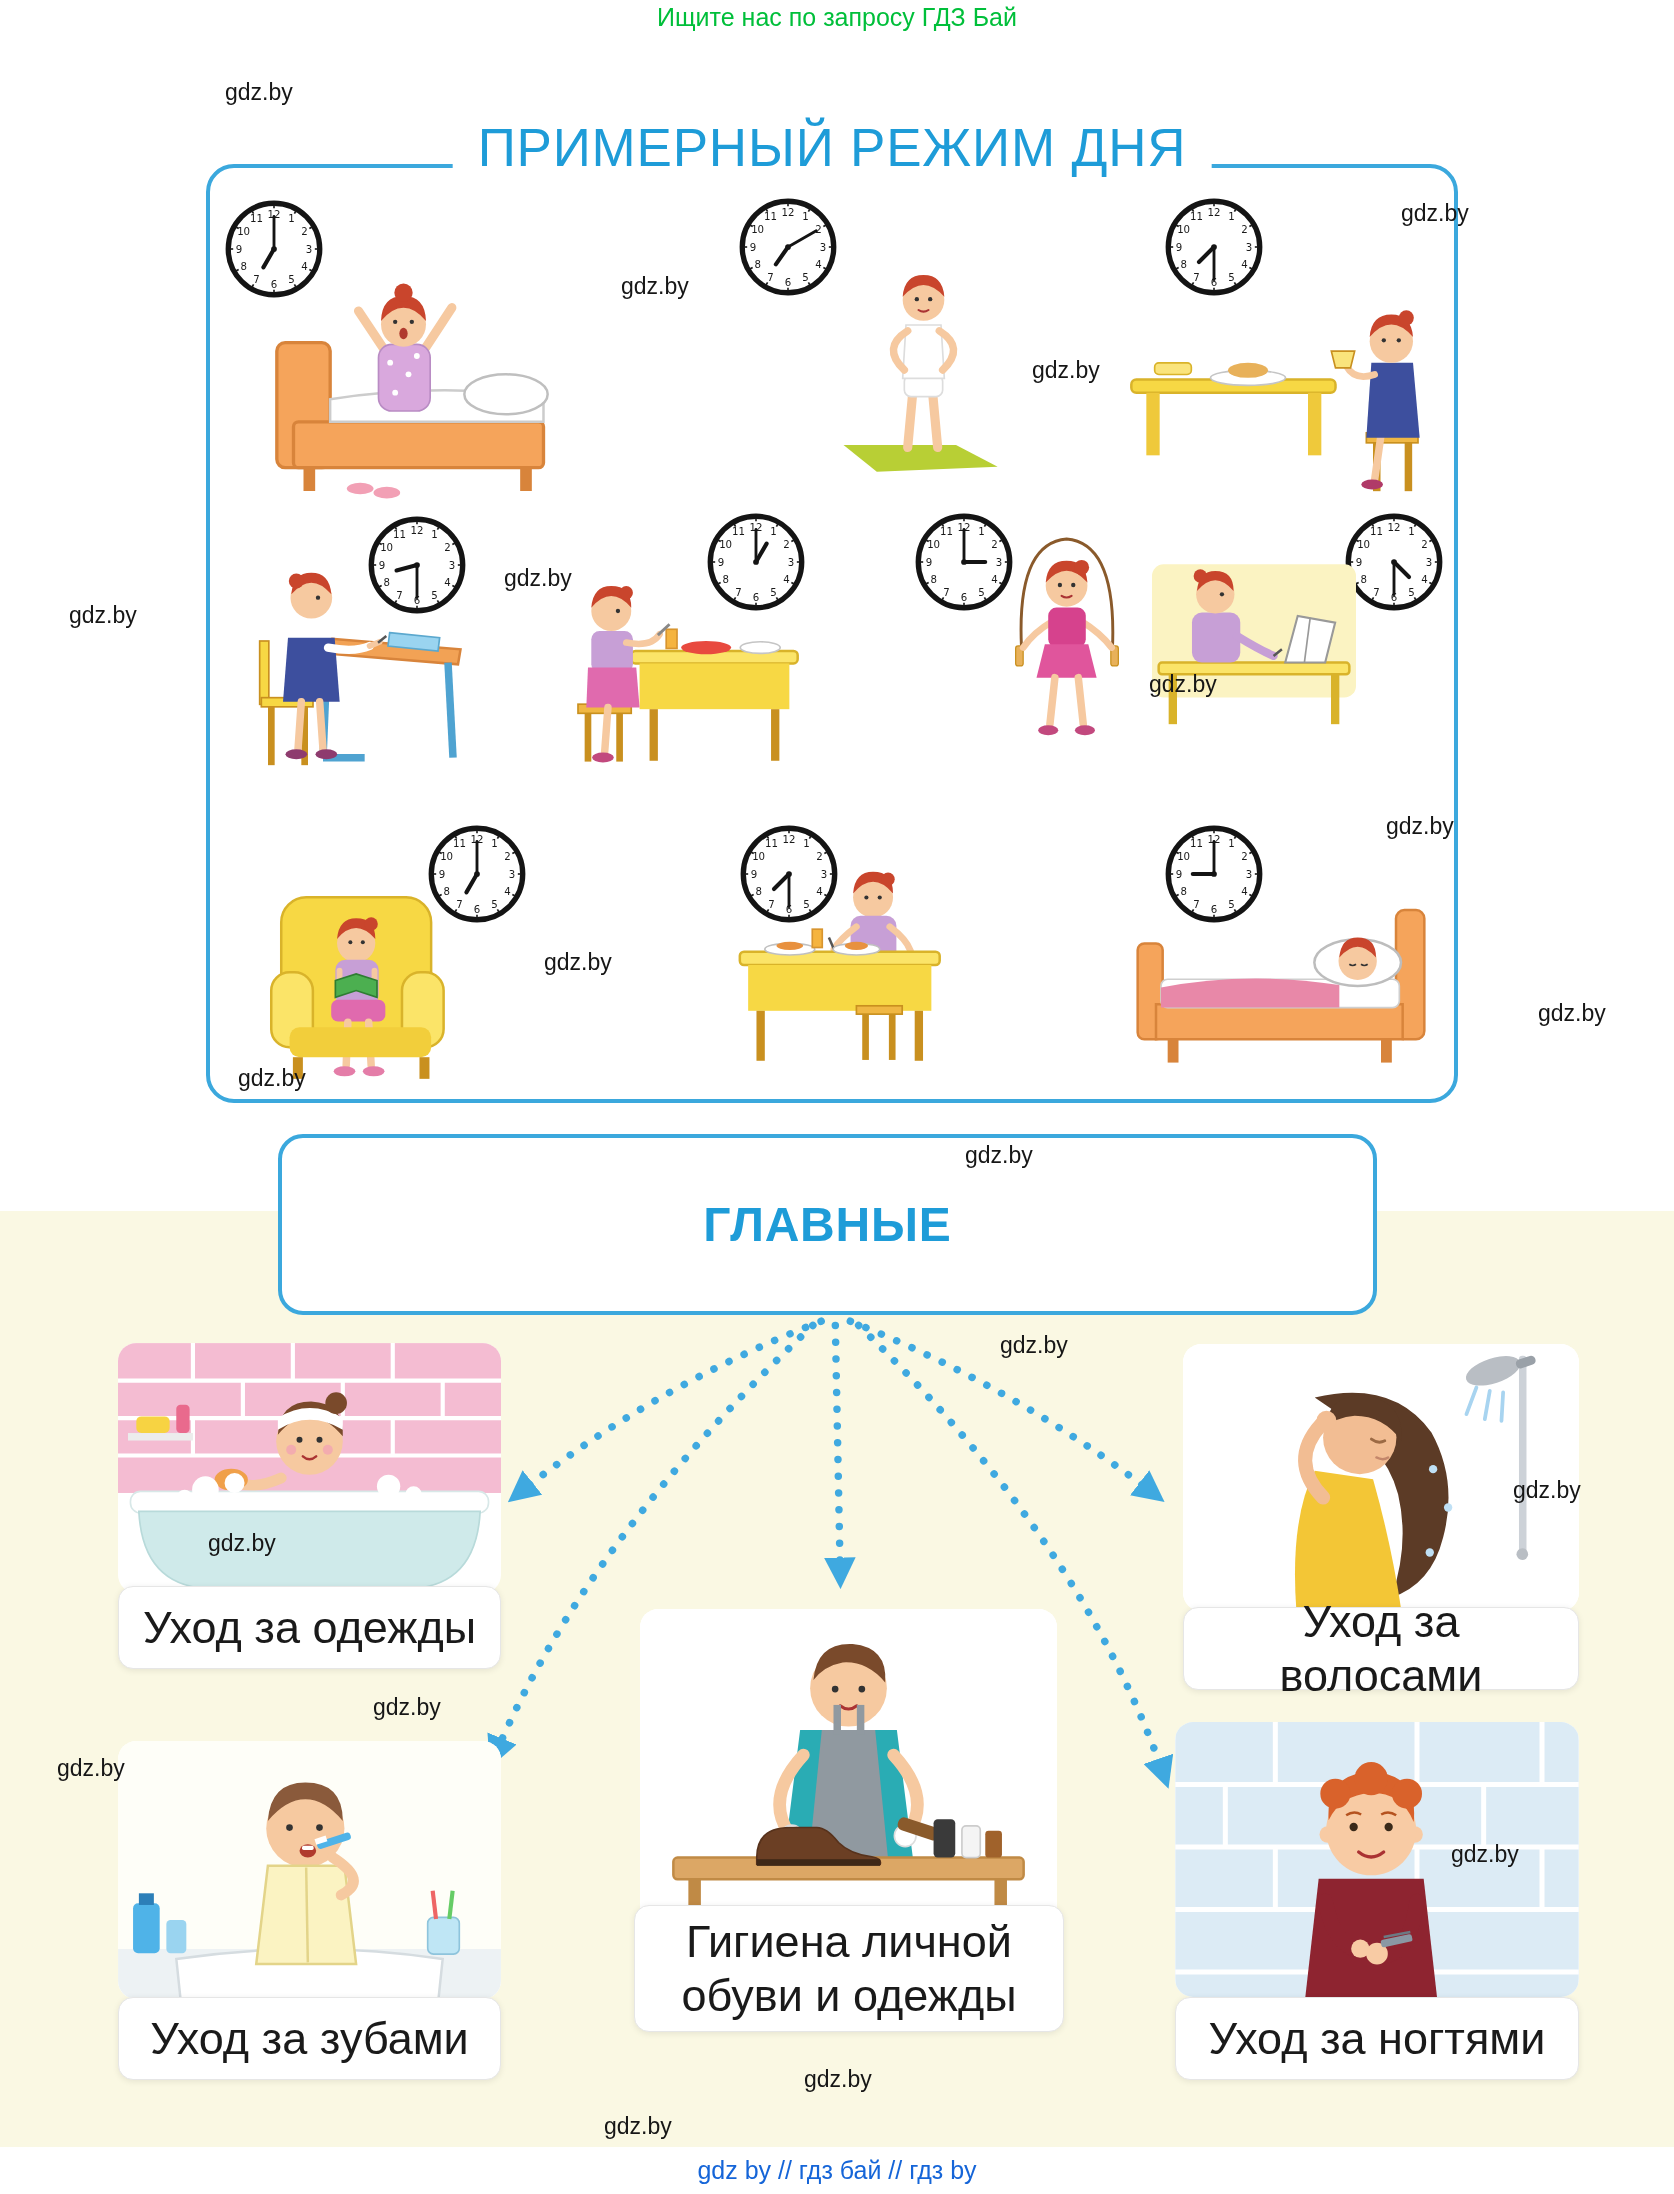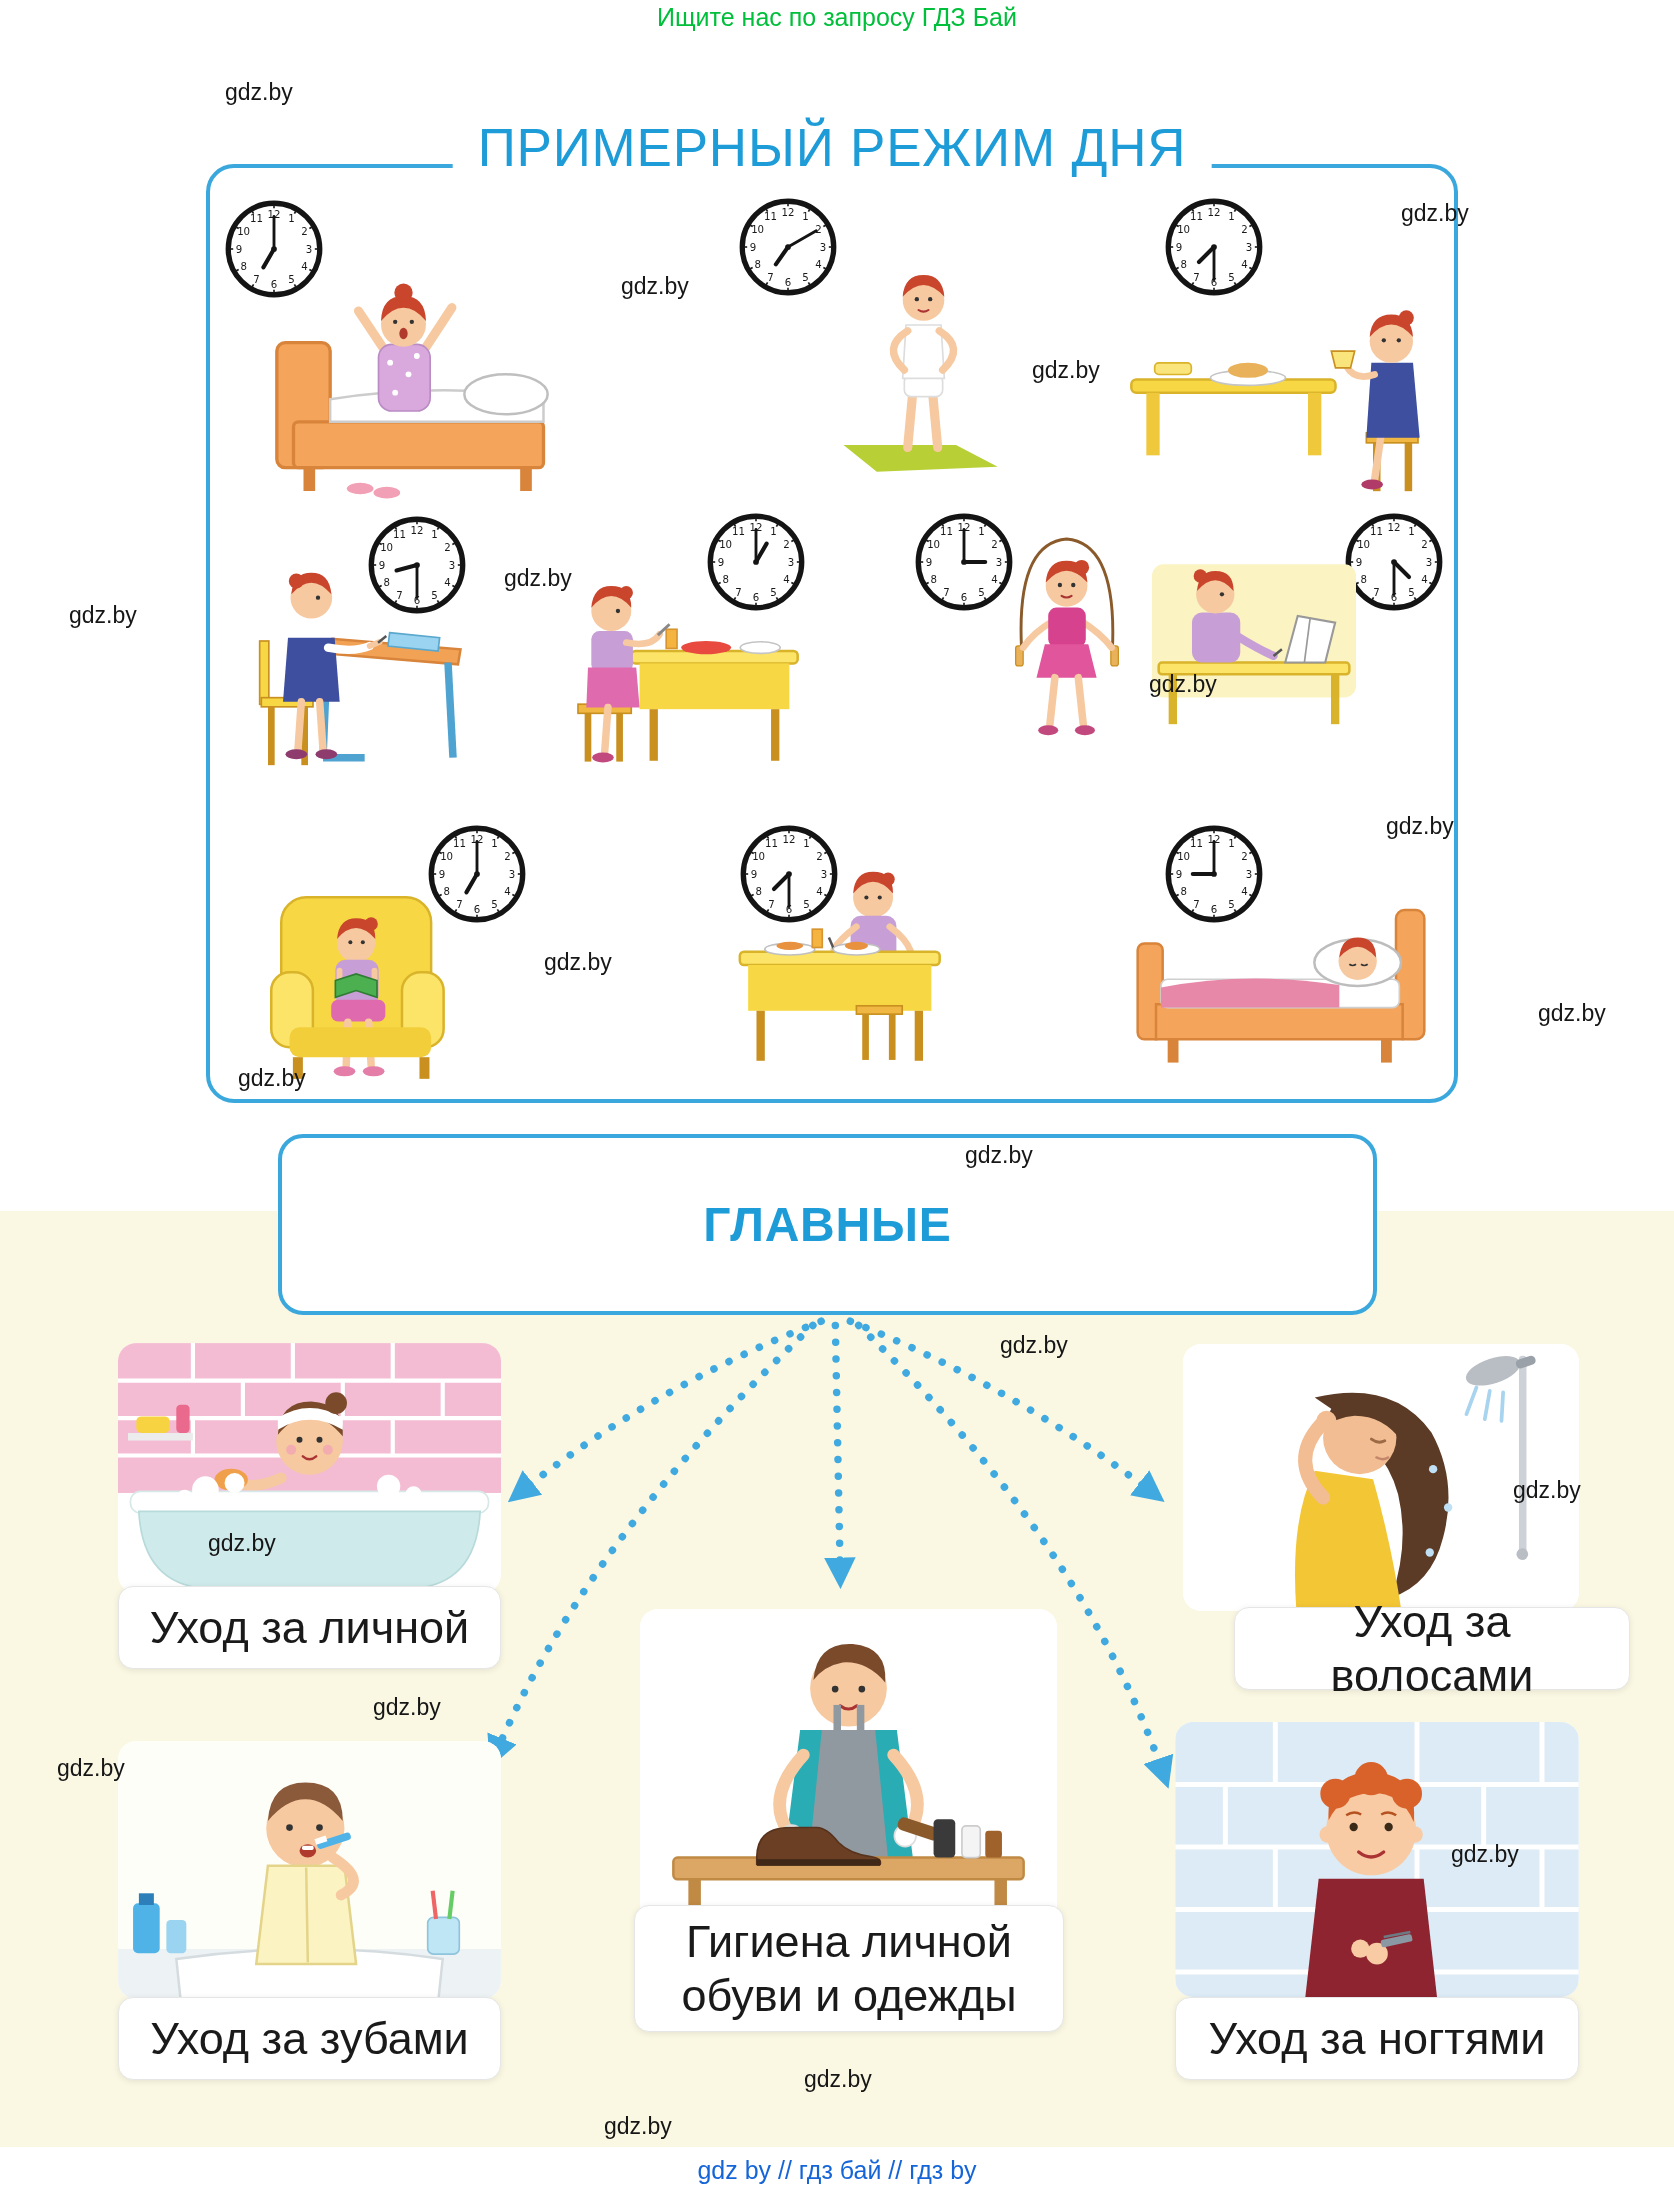--- a/index.html
+++ b/index.html
@@ -635,21 +635,21 @@
       <ellipse cx="136" cy="164" rx="20" ry="13" fill="#F0A04A"></ellipse>
       <rect x="15" y="178" width="430" height="26" rx="12" fill="#fff" stroke="#D8E8E8" stroke-width="2"></rect>
       <path d="M25 202 Q30 295 115 295 L345 295 Q430 295 435 202 Z" fill="#CFEAEA" stroke="#B8DADA" stroke-width="2"></path>
       <circle cx="105" cy="176" r="16" fill="#fff"></circle>
         <circle cx="140" cy="168" r="12" fill="#fff"></circle>
       <circle cx="325" cy="172" r="14" fill="#fff"></circle>
         <circle cx="355" cy="182" r="10" fill="#fff"></circle>
         <circle cx="80" cy="185" r="9" fill="#fff"></circle>
     </svg>
   </div>
-  <div class="card-label" style="left:118px;top:1586px;width:383px;height:83px">Уход за личной</div>
+  <div class="card-label" style="left:118px;top:1586px;width:383px;height:83px">Уход за одежды</div>
 
   <div class="card-img" style="left:1183px;top:1344px;width:396px;height:267px">
     <svg viewBox="0 0 475 320">
       <rect width="475" height="320" fill="#FFFFFF"></rect>
       <rect x="403" y="14" width="9" height="240" rx="4" fill="#CDD2D8"></rect>
       <circle cx="407" cy="252" r="7" fill="#B9BEC4"></circle>
       <ellipse cx="372" cy="32" rx="34" ry="15" fill="#B9BEC4" transform="rotate(-18 372 32)"></ellipse>
       <rect x="398" y="20" width="24" height="11" rx="5" fill="#9AA1A8" transform="rotate(-18 398 20)"></rect>
       <g stroke="#A8D4F0" stroke-width="4.5" stroke-linecap="round">
         <line x1="352" y1="52" x2="340" y2="84"></line>
@@ -664,21 +664,21 @@
       <path d="M158 152 Q128 210 136 320 L262 320 Q250 240 228 162 Z" fill="#F3C636"></path>
       <path d="M168 184 Q126 140 166 96" stroke="#F2BD93" stroke-width="17" fill="none" stroke-linecap="round"></path>
       <circle cx="172" cy="92" r="12" fill="#F2BD93"></circle>
       <g fill="#BFE0F5">
         <circle cx="300" cy="150" r="5"></circle>
           <circle cx="318" cy="196" r="5"></circle>
           <circle cx="296" cy="250" r="5"></circle>
       </g>
     </svg>
   </div>
-  <div class="card-label" style="left:1234px;top:1607px;width:396px;height:83px">Уход за волосами</div>
+  <div class="card-label" style="left:1183px;top:1607px;width:396px;height:83px">Уход за волосами</div>
 
   <div class="card-img" style="left:118px;top:1741px;width:383px;height:258px">
     <svg viewBox="0 0 460 310">
       <rect width="460" height="310" fill="#FEFEF8"></rect>
       <rect x="0" y="250" width="460" height="60" fill="#EDF2F4"></rect>
       <path d="M70 262 Q230 238 390 262 L385 310 L75 310 Z" fill="#fff" stroke="#D5DCE0" stroke-width="3"></path>
       <rect x="18" y="195" width="32" height="60" rx="6" fill="#4FB3E8"></rect>
       <rect x="25" y="183" width="18" height="14" fill="#2C7FB8"></rect>
       <rect x="58" y="215" width="24" height="40" rx="5" fill="#9AD4F0"></rect>
       <rect x="372" y="212" width="38" height="44" rx="7" fill="#BFE6F5" stroke="#8EC4DC" stroke-width="2"></rect>

